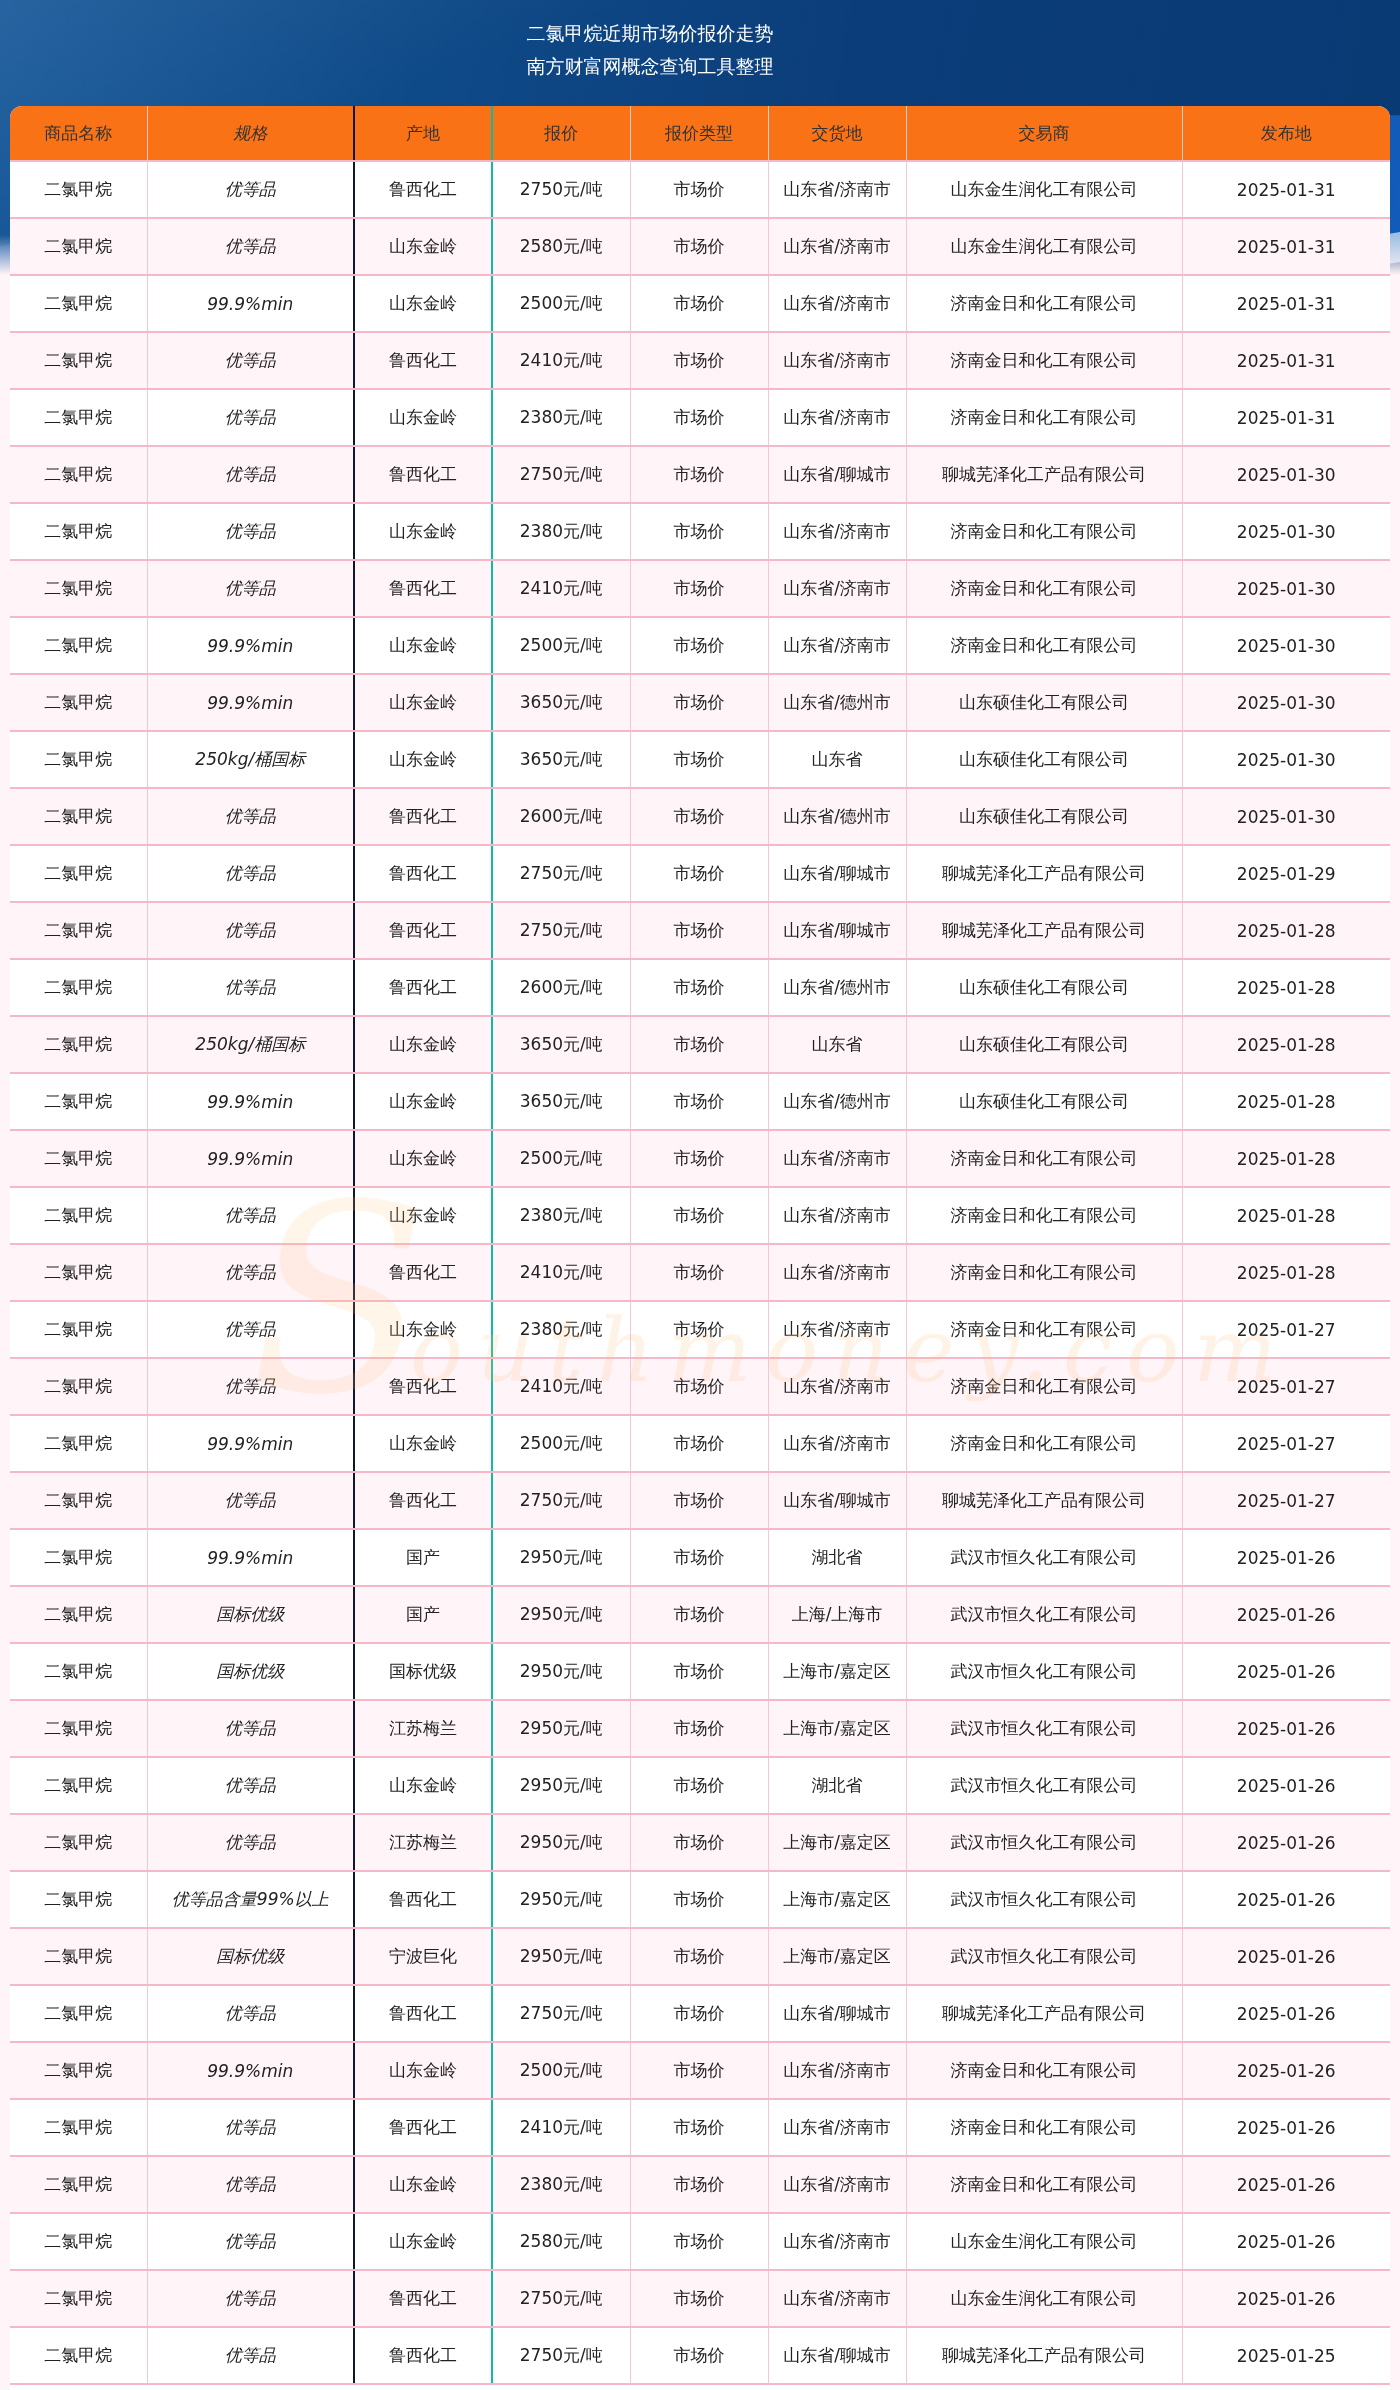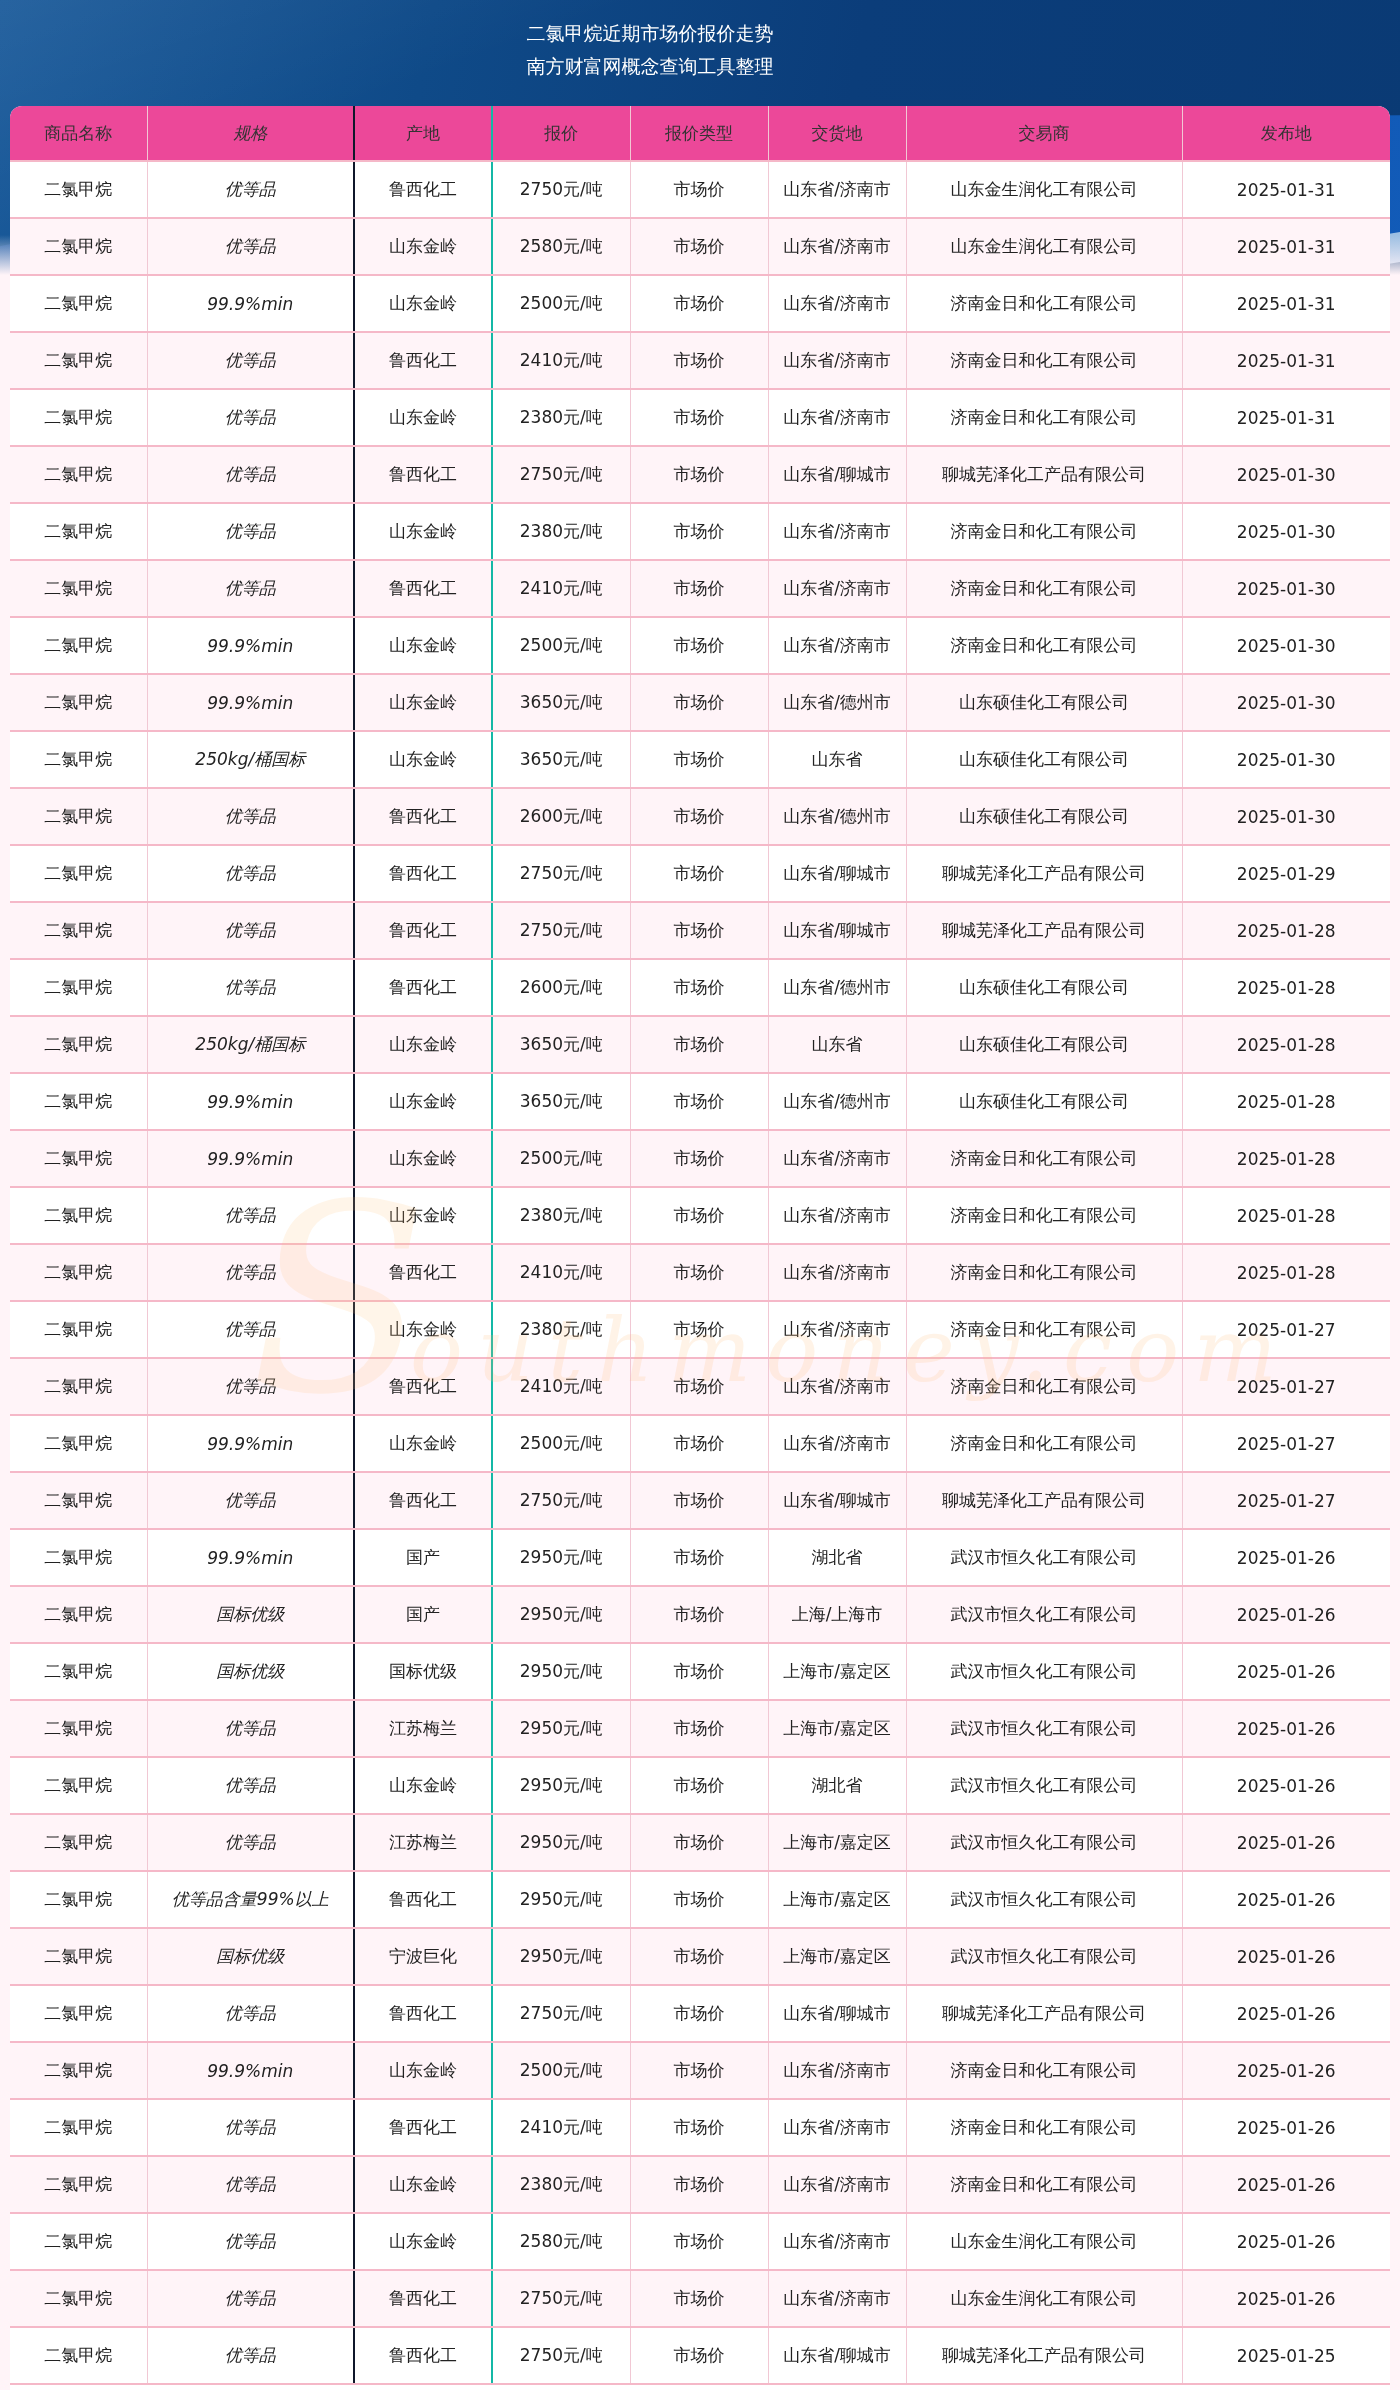--- a/index.html
+++ b/index.html
@@ -47,21 +47,21 @@
   table {
     border-collapse:collapse; width:1380px; table-layout:fixed;
   }
   th, td {
     height:55px; padding:0; text-align:center; vertical-align:middle;
     font-size:17px; font-weight:normal; color:#222;
     border-right:1px solid #f1c8d4; border-bottom:2px solid #f5b8c8;
     white-space:nowrap; overflow:hidden;
   }
   th:last-child, td:last-child { border-right:none;margin-left:15px; }
-  thead th { background:#ec4899; color:#333; height:54px; }
+  thead th { background:#f97316; color:#333; height:54px; }
   tbody tr:nth-child(odd) td { background:#ffffff; }
   tbody tr:nth-child(even) td { background:#fff4f8; }
   td.c3, th.c3 { border-right:2px solid #14b8a6; }
   td.c2, th.c2 { border-right:2px solid #0f172a;font-style:italic; }
 
   .footer {
     height:34px; line-height:34px; text-align:center; background:#ffffff;
     color:#b0b0b0; font-size:14px;
   }
   .watermark {

